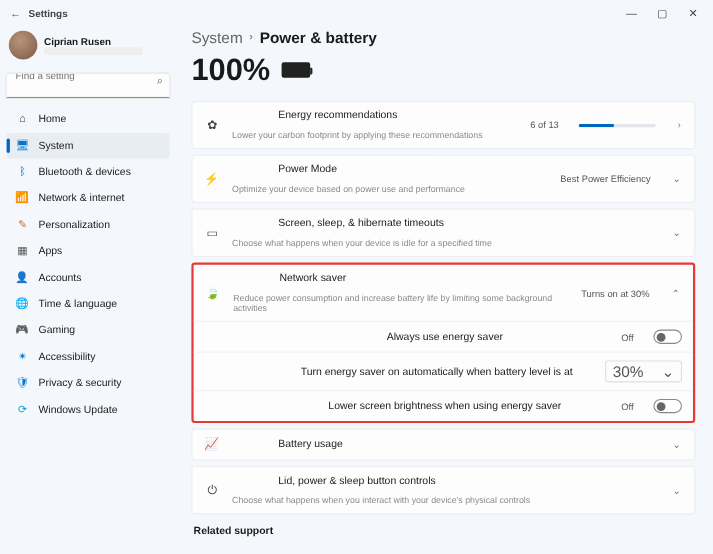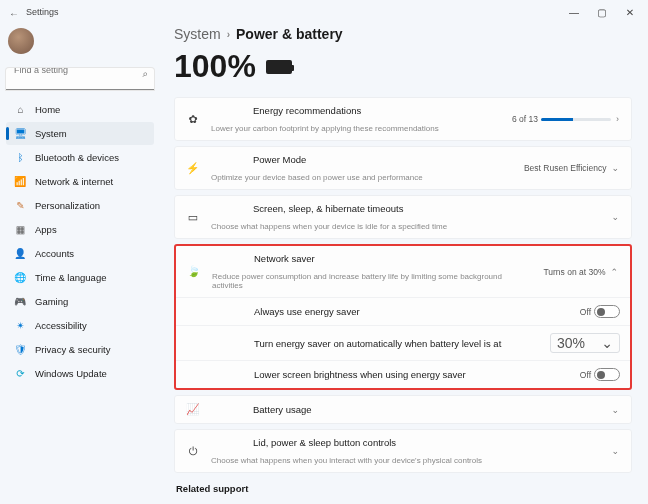--- a/index.html
+++ b/index.html
@@ -1,19 +1,19 @@
 <!DOCTYPE html>
 <html><head>
 <meta charset="utf-8">
 <style>
   * { box-sizing: border-box; margin: 0; padding: 0; font-family: "Segoe UI", sans-serif; }
   body { width: 648px; height: 504px; background: #f4f7fb; overflow: hidden; font-size: 10px; color: #1a1a1a; }
   .titlebar { height: 24px; display: flex; align-items: center; padding: 0 4px; }
   .titlebar .back { width: 20px; text-align: center; color: #555; }
-  .titlebar .title { font-size: 9px; color: #444; margin-left: 2px; }
+  .titlebar .title { font-size: 9px; color: #444; margin-left: 2px; font-weight: bold; }
   .win-controls { margin-left: auto; display: flex; gap: 0; }
   .win-controls span { width: 28px; height: 20px; display: flex; align-items: center; justify-content: center; color: #444; }
   .app { display: flex; height: 480px; }
   .sidebar { width: 160px; padding: 0 6px; }
   .profile { display: flex; align-items: center; gap: 6px; padding: 4px 2px 8px; }
   .avatar { width: 26px; height: 26px; border-radius: 50%; background: radial-gradient(circle at 40% 35%, #b89478, #7a5a48); }
   .profile .name { font-size: 9px; font-weight: 600; }
   .profile .sub { font-size: 8px; color: #999; background:#eee; width:90px; height:7px; border-radius:2px;}
   .search { position: relative; margin: 2px 0 8px; }
   .search input { width: 100%; height: 22px; border: none; border-bottom: 1.5px solid #888; background: #fdfdfd; padding: 0 22px 16px 8px; font-size: 9px; border-radius: 3px 3px 0 0; box-shadow: 0 0 0 1px #e6e6e6; }
@@ -23,58 +23,62 @@
   .nav-item.selected { background: #e8edf2; position: relative; }
   .nav-item.selected::before { content: ""; position: absolute; left: 0; top: 5px; bottom: 5px; width: 2.5px; background: #0067c0; border-radius: 2px; }
   .nav-item .nicon { width: 13px; height: 13px; display: flex; align-items: center; justify-content: center; font-size: 10px; }
   .ic-home{color:#444}.ic-sys{color:#0078d4}.ic-bt{color:#0078d4}.ic-net{color:#0aa2c9}.ic-pers{color:#c97b3f}.ic-apps{color:#555}.ic-acc{color:#555}.ic-time{color:#0078d4}.ic-game{color:#555}.ic-acces{color:#0078d4}.ic-priv{color:#0078d4}.ic-upd{color:#0aa2c9}
   .main { flex: 1; padding: 0 16px 0 14px; overflow-y: auto; }
   .main::-webkit-scrollbar{width:4px}.main::-webkit-scrollbar-thumb{background:#ccc;border-radius:2px}
   .crumbs { display: flex; align-items: center; gap: 6px; font-size: 14px; font-weight: 600; margin-top: 2px; }
   .crumbs .sys { color: #666; font-weight: 500; }
   .crumbs .chev { color: #888; font-size: 10px; }
   .battery-row { display: flex; align-items: center; gap: 10px; margin: 6px 0 12px; }
-  .battery-row .pct { font-size: 32px; font-weight: 600; }
+  .battery-row .pct { font-size: 28px; font-weight: 600; }
   .batt-icon { width: 26px; height: 14px; border: 2px solid #222; border-radius: 2px; position: relative; background:#222; }
   .batt-icon::after { content: ""; position: absolute; right: -4px; top: 3px; width: 2px; height: 6px; background: #222; border-radius: 0 1px 1px 0; }
   .card { background: #fdfdfd; border: 1px solid #eceef1; border-radius: 3px; margin-bottom: 5px; }
   .row { display: flex; align-items: center; padding: 7px 10px; gap: 10px; border-top: 1px solid #f0f1f3; }
   .row:first-child { border-top: none; }
   .row .ricon { width: 16px; display: flex; justify-content: center; color: #444; font-size: 11px; flex-shrink:0;}
   .row .texts { flex: 1; min-width:0; }
   .row .rtitle { font-size: 9.5px; margin-left: 42px; }
   .row .rdesc { font-size: 8px; color: #8a8a8a; margin-top: 8px; }
-  .row .rside { display: flex; align-items: center; gap: 3px; font-size: 8.5px; color: #555; }
+  .row .rside { display: flex; align-items: center; gap: 18px; font-size: 8.5px; color: #555; }
   .chevron { color: #777; font-size: 9px; padding: 0 2px; }
   .progress { width: 70px; height: 3px; background: #e2e6ea; border-radius: 2px; overflow: hidden; }
   .progress .fill { height: 100%; background: #0067c0; width: 46%; }
   .highlight { border: 2px solid #e53935; border-radius: 3px; }
   .toggle { width: 26px; height: 13px; border: 1px solid #888; border-radius: 7px; position: relative; background: #fff; }
   .toggle::after { content: ""; position: absolute; width: 8px; height: 8px; background: #666; border-radius: 50%; top: 1.5px; left: 2px; }
   .select { width: 70px; height: 20px; border: 1px solid #dcdfe3; border-radius: 3px; display: flex; align-items: center; justify-content: space-between; padding: 0 6px; font-size: 14px; background:#fcfcfc;}
-  .subrow { padding-left: 36px; }
+  .subrow { padding-left: 36px; text-align: center; }
   .sect-title { font-size: 9.5px; font-weight: 600; margin: 10px 0 22px 2px; }
 </style>
 </head>
 <body>
 
 <div class="titlebar">
   <span class="back">←</span>
   <span class="title">Settings</span>
   <div class="win-controls">
     <span>—</span>
     <span>▢</span>
     <span>✕</span>
   </div>
 </div>
 
 <div class="app">
   <div class="sidebar">
     <div class="profile">
       <div class="avatar"></div>
+      <div>
+        <div class="name">Ciprian Rusen</div>
+        <div class="sub"></div>
+      </div>
     </div>
     <div class="search">
       <input placeholder="Find a setting" style="">
       <span class="sicon">⌕</span>
     </div>
     <div class="nav">
       <div class="nav-item">
           <span class="nicon ic-home">⌂</span>
           <span>Home</span>
         </div>
@@ -154,21 +158,21 @@
     </div>
 
     <div class="card">
       <div class="row">
         <span class="ricon">⚡</span>
         <div class="texts">
           <div class="rtitle">Power Mode</div>
           <div class="rdesc">Optimize your device based on power use and performance</div>
         </div>
         <div class="rside">
-          <span>Best Rusen Efficiency</span>
+          <span>Best Power Efficiency</span>
           <span class="chevron">⌄</span>
         </div>
       </div>
     </div>
 
     <div class="card">
       <div class="row">
         <span class="ricon">▭</span>
         <div class="texts">
           <div class="rtitle">Screen, sleep, &amp; hibernate timeouts</div>

